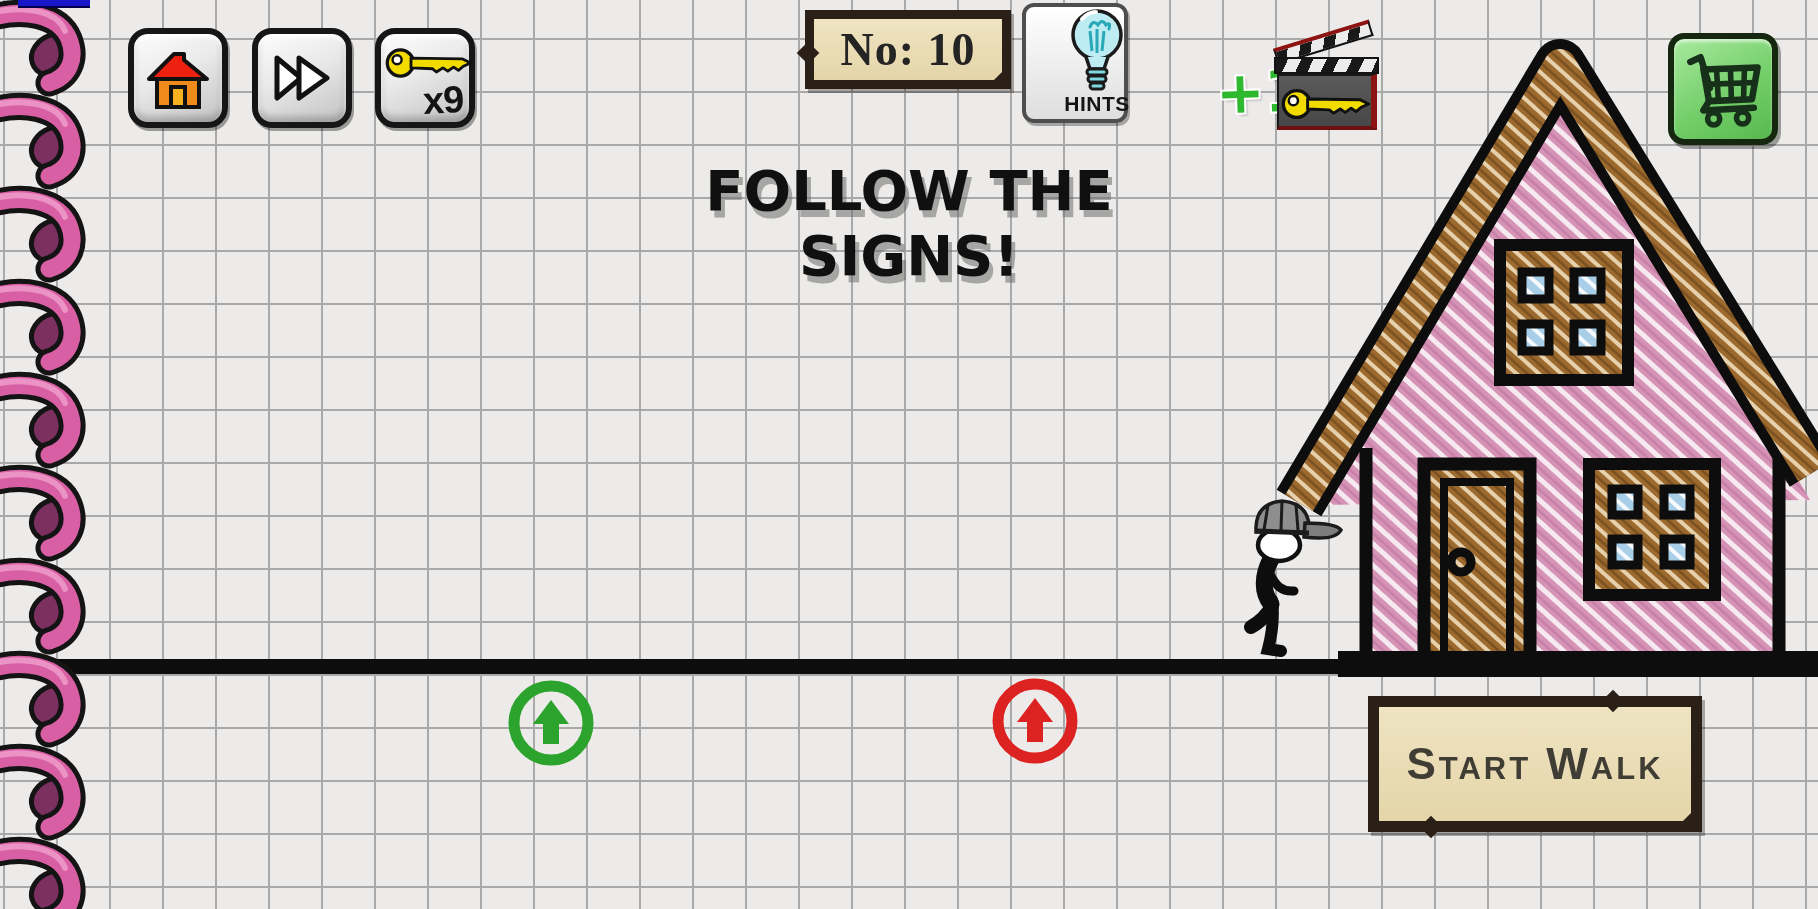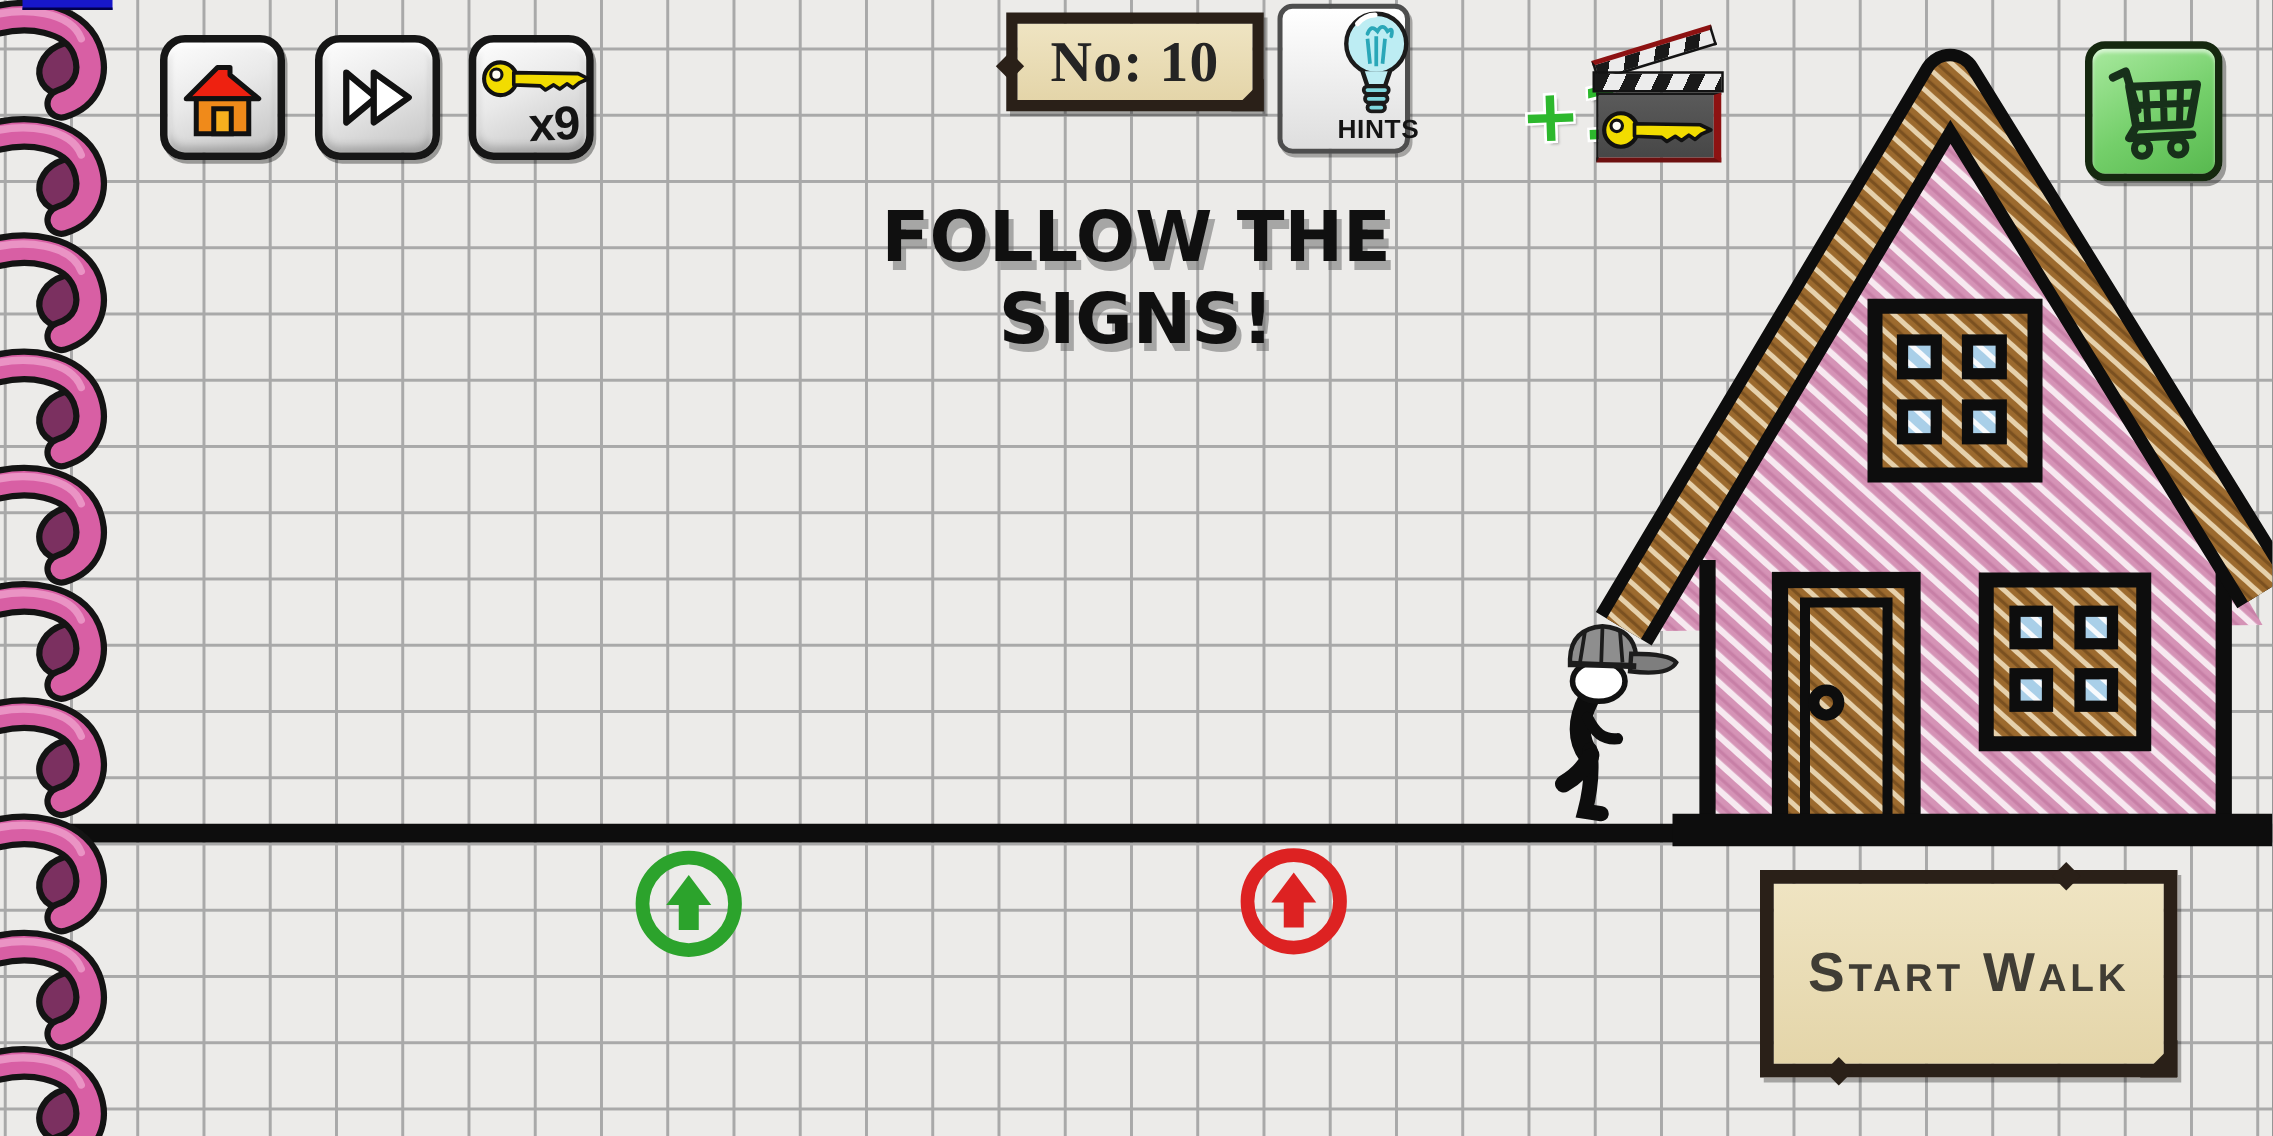--- a/index.html
+++ b/index.html
@@ -43,21 +43,21 @@
   #level-plaque { left:805px; top:10px; width:206px; height:79px; }
   #level-plaque .plaque-text { font-size:46px; font-weight:bold; color:#242424; letter-spacing:1px;font-family:Liberation Serif, serif; }
   .notch { position:absolute; background:#2a2018; width:16px; height:16px; transform:rotate(45deg); }
   .fold  { position:absolute; width:0; height:0; border-style:solid; }
 
   
   #hints-btn {
     position:absolute; left:1022px; top:3px; width:106px; height:120px;
     background:linear-gradient(#ffffff,#dedede); border:4px solid #4e4e4e; border-radius:12px;
     box-shadow:2px 3px 0 rgba(0,0,0,.3);
-    display:flex; flex-direction:column; align-items:flex-start; justify-content:flex-start; cursor:pointer;padding-left:44px;
+    display:flex; flex-direction:column; align-items:center; justify-content:flex-start; cursor:pointer;padding-left:44px;
   }
   #hints-btn .hint-label { font-size:21px; font-weight:bold; color:#141414; margin-top:1px; letter-spacing:.5px; }
 
   
   .plus-one {
     position:absolute; left:1216px; top:58px; font-size:58px; font-weight:bold; color:#2db82d;
     text-shadow:2px 2px 0 #fff,-2px 2px 0 #fff,2px -2px 0 #fff,-2px -2px 0 #fff,3px 3px 2px rgba(0,0,0,.25);
     transform:rotate(-2deg);
   }
   #ad-key-btn { position:absolute; left:1274px; top:34px; width:108px; height:98px; cursor:pointer; }
@@ -86,22 +86,22 @@
 
   
   .heading {
     position:absolute; left:609px; top:158px; width:600px; text-align:center;
     font-size:56px; font-weight:bold; color:#101010; letter-spacing:0px;
     text-shadow:4px 7px 0 rgba(110,110,110,.55);
   }
 
   
   #start-walk-btn {
-    left:1368px; top:696px; width:334px; height:166px;
-    border-width:11px; cursor:pointer;margin-left:40px;
+    left:1368px; top:696px; width:334px; height:136px;
+    border-width:11px; cursor:pointer;
   }
   #start-walk-btn .plaque-text {
     font-size:44px; font-weight:bold; color:#403d35; letter-spacing:3px;
     font-variant-caps:small-caps;
   }
   .blue-bar { position:absolute; left:18px; top:0; width:72px; height:8px; background:#1717c9; border-bottom:2px solid #00004a; }
 </style>
 </head>
 <body>
 

